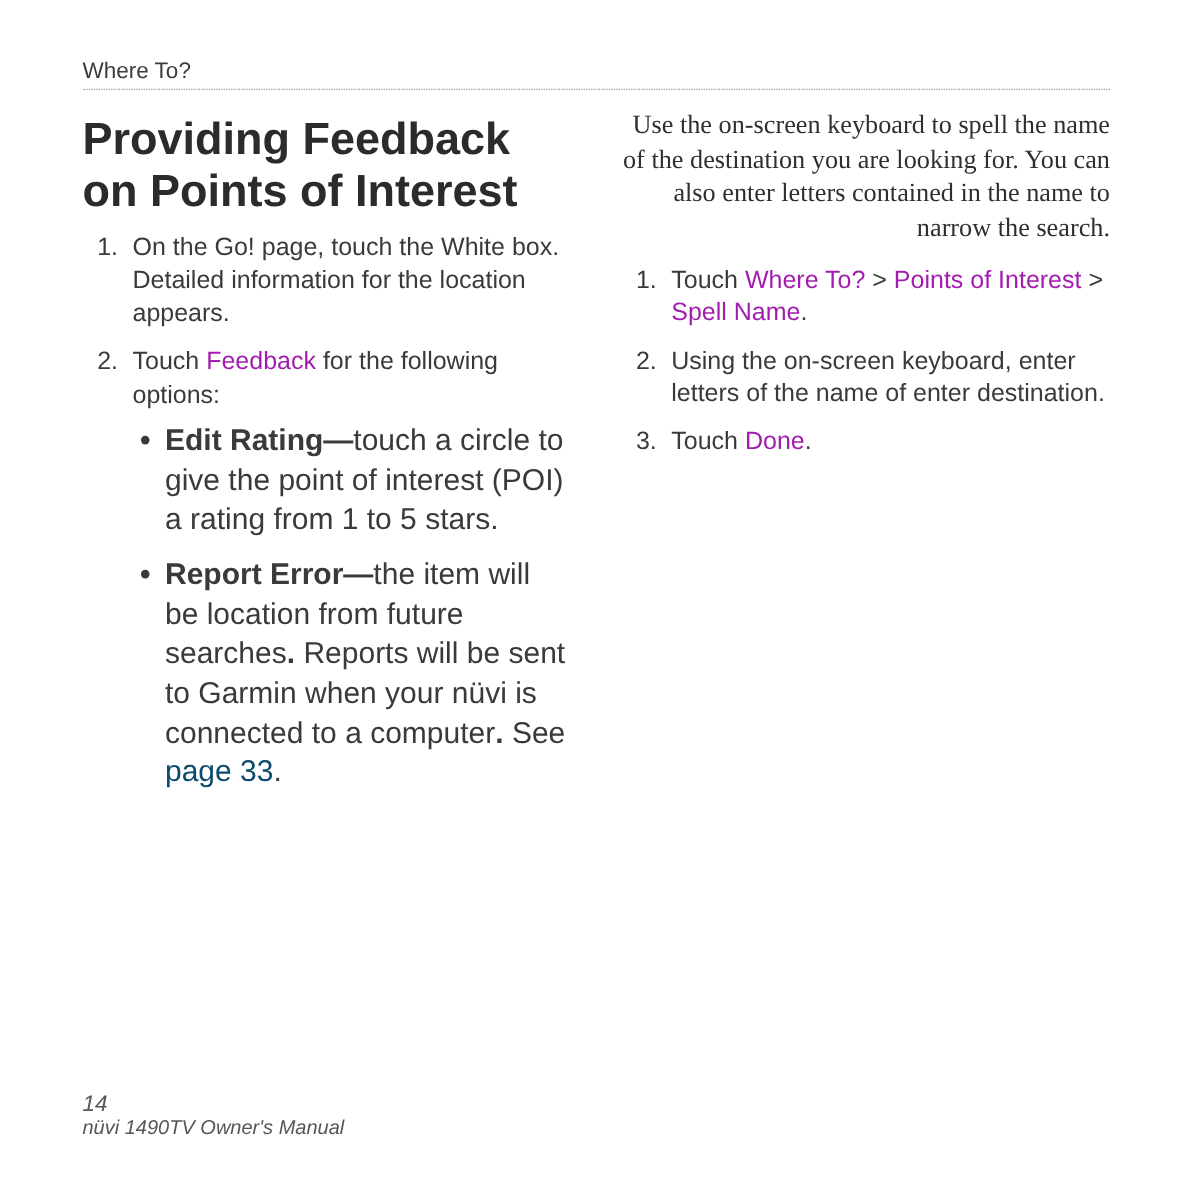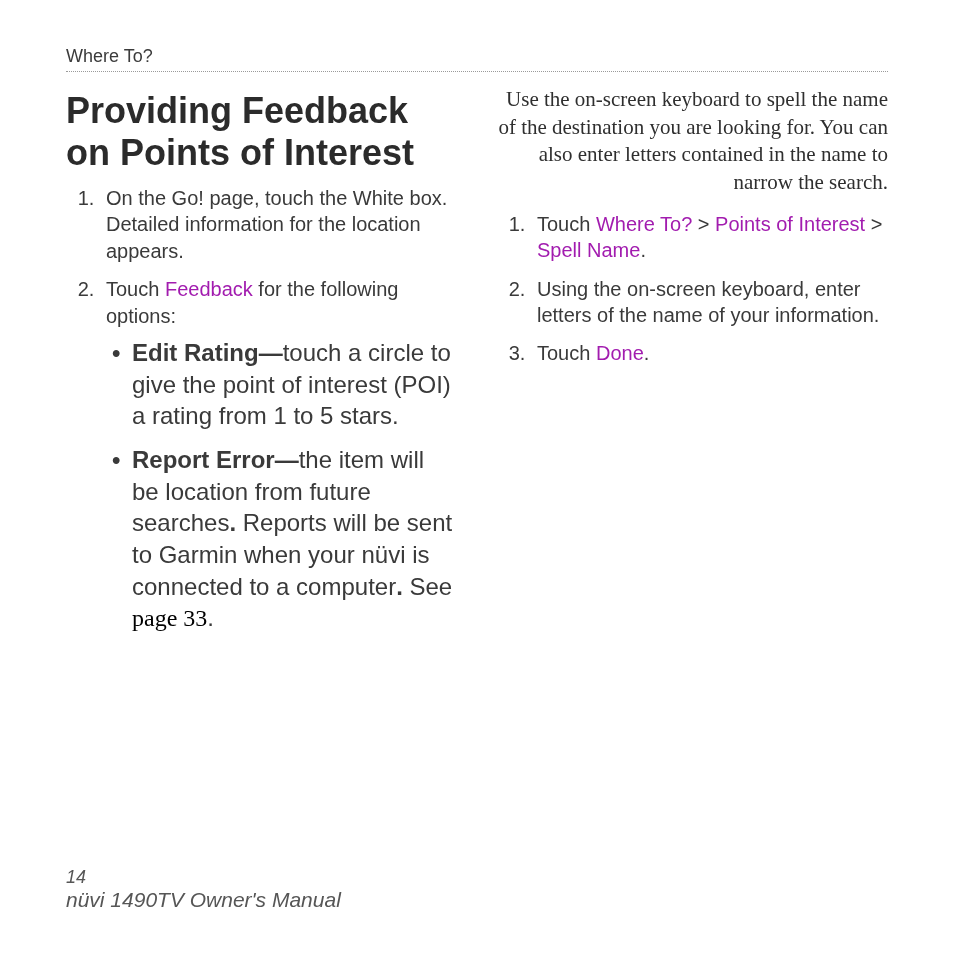--- a/index.html
+++ b/index.html
@@ -74,35 +74,35 @@
   ul.sub > li::before {
     content: "•";
     position: absolute;
     left: 6px;
     top: 0;
     font-weight: 700;
     color: #3a3a3a;
   }
   .b { font-weight: 700; }
   .ui-bold { font-weight: 400; color: #a21caf; }
-  .link { color: #000000; font-family: Liberation Serif, serif; }
+  .link { color: #0c4a6e; }
   .footer {
     position: absolute;
     left: 66px;
     right: 66px;
     bottom: 42px;
     display: flex;
     justify-content: space-between;
     align-items: baseline;
     font-style: italic;
     color: #565656;
     flex-direction: column;
   }
   .footer .pn { font-size: 18px; }
-  .footer .doc { font-size: 21px; }
+  .footer .doc { font-size: 16px; }
 </style>
 </head>
 <body>
 
 <div class="page">
 
   <div class="running-head">Where To?</div>
 
   <div class="columns">
 
@@ -130,21 +130,21 @@
 
     <div class="col">
 
       <p class="body">Use the on-screen keyboard to spell the name of the destination you are looking for. You can also enter letters contained in the name to narrow the search.</p>
 
       <ol class="steps">
         <li>
           <span>Touch </span><span class="ui-bold">Where To?</span><span> &gt; </span><span class="ui-bold">Points of Interest</span><span> &gt; </span><span class="ui-bold">Spell Name</span><span>.</span>
         </li>
         <li>
-          <span>Using the on-screen keyboard, enter letters of the name of your information.</span>
+          <span>Using the on-screen keyboard, enter letters of the name of enter destination.</span>
         </li>
         <li>
           <span>Touch </span><span class="ui-bold">Done</span><span>.</span>
         </li>
       </ol>
     </div>
 
   </div>
 
   <div class="footer">

